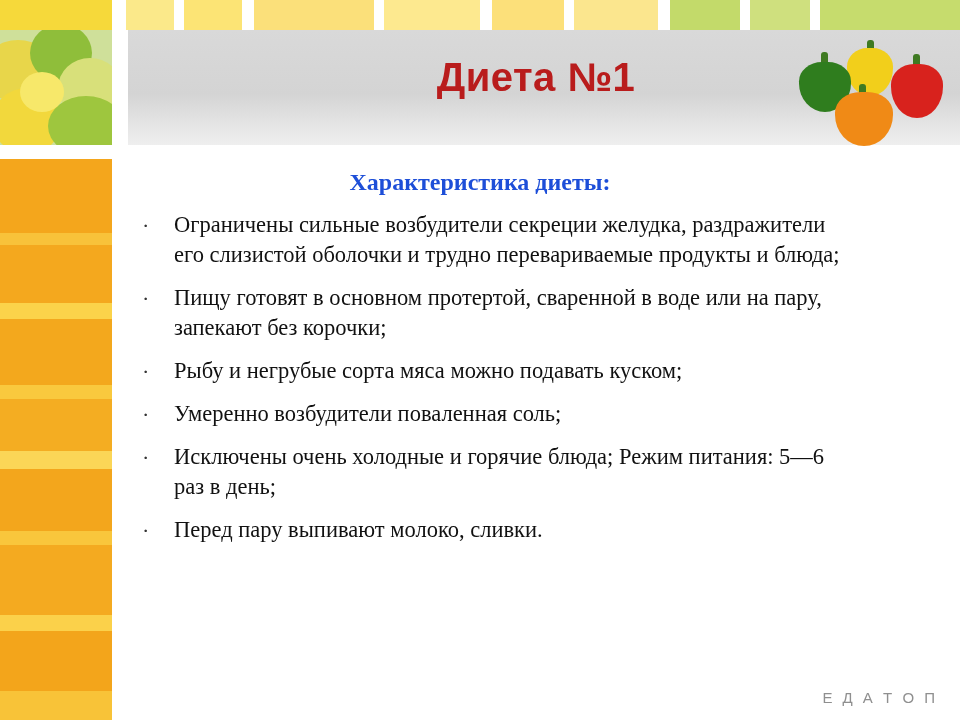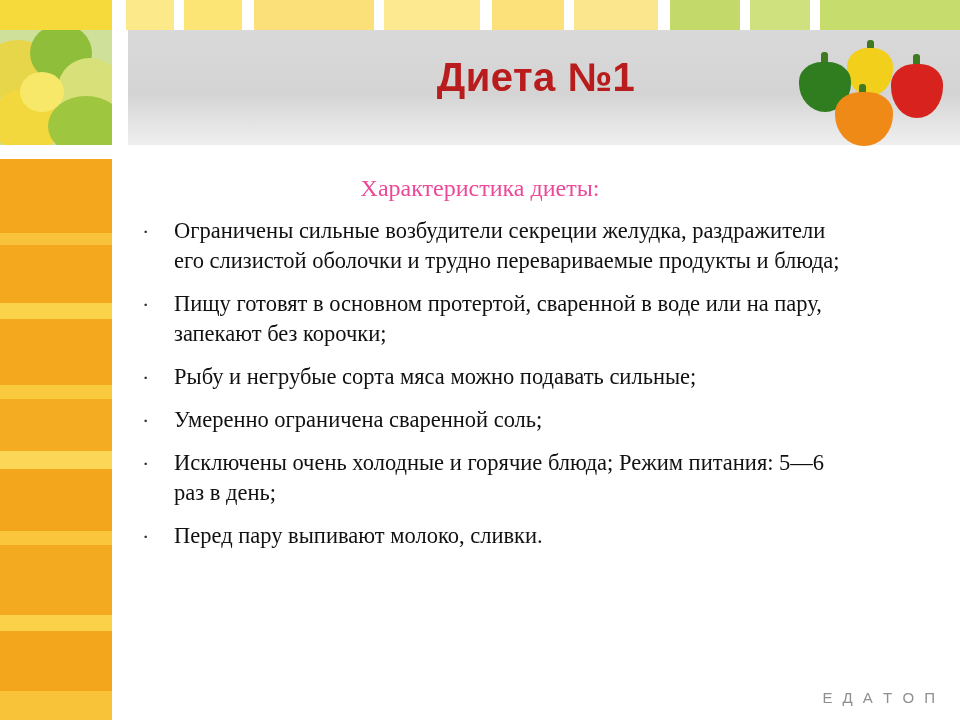--- a/index.html
+++ b/index.html
@@ -86,24 +86,24 @@
 
   
   .content {
     position: absolute;
     left: 120px; top: 165px;
     width: 720px;
   }
   .char-head {
     text-align: center;
     font-family: "Liberation Serif", serif;
-    font-weight: normal;
+    font-weight: bold;
     font-size: 24px;
-    color: #ec4899;
-    margin: 10px 0 14px 0;
+    color: #1d4ed8;
+    margin: 4px 0 14px 0;
   }
   ul.bullets {
     list-style: none;
     margin: 0;
     padding: 0;
   }
   ul.bullets li {
     position: relative;
     padding-left: 54px;
     margin-bottom: 13px;
@@ -197,21 +197,21 @@
       <div class="pep" style="left: 96px; top: 24px; width: 52px; height: 54px; background: rgb(216, 34, 29);"></div>
       <div class="pep-stem" style="left: 64px; top: 44px;"></div>
       <div class="pep" style="left: 40px; top: 52px; width: 58px; height: 54px; background: rgb(240, 138, 22);"></div>
     </div>
 
   <div class="content">
     <div class="char-head">Характеристика диеты:</div>
     <ul class="bullets" id="bullet-list">
         <li><span class="dot">·</span><span>Ограничены сильные возбудители секреции желудка, раздражители его слизистой оболочки и трудно перевариваемые продукты и блюда;</span></li>
         <li><span class="dot">·</span><span>Пищу готовят в основном протертой, сваренной в воде или на пару, запекают без корочки;</span></li>
-        <li><span class="dot">·</span><span>Рыбу и негрубые сорта мяса можно подавать сильные;</span></li>
-        <li><span class="dot">·</span><span>Умеренно ограничена сваренной соль;</span></li>
+        <li><span class="dot">·</span><span>Рыбу и негрубые сорта мяса можно подавать куском;</span></li>
+        <li><span class="dot">·</span><span>Умеренно возбудители поваленная соль;</span></li>
         <li><span class="dot">·</span><span>Исключены очень холодные и горячие блюда; Режим питания: 5—6 раз в день;</span></li>
         <li><span class="dot">·</span><span> Перед пару выпивают молоко, сливки.</span></li>
       </ul>
   </div>
 
   <div class="watermark">Е Д А Т О П</div>
 </div>
 
 </body></html>

